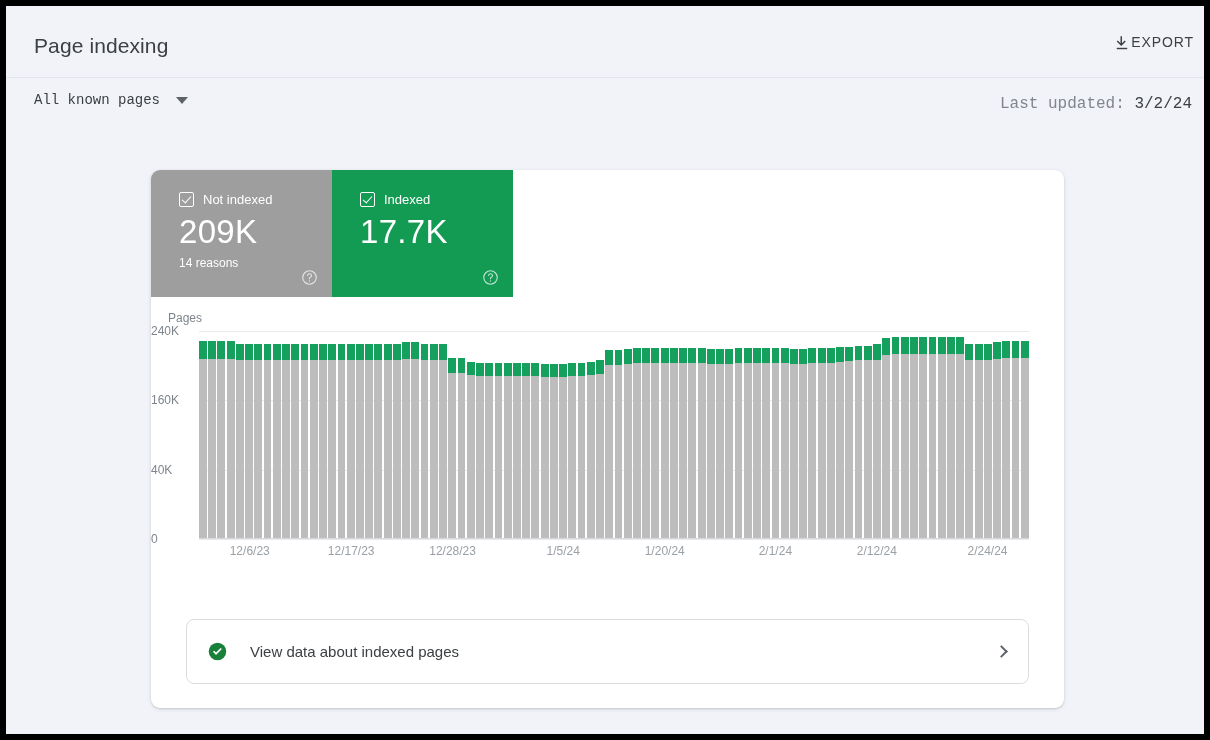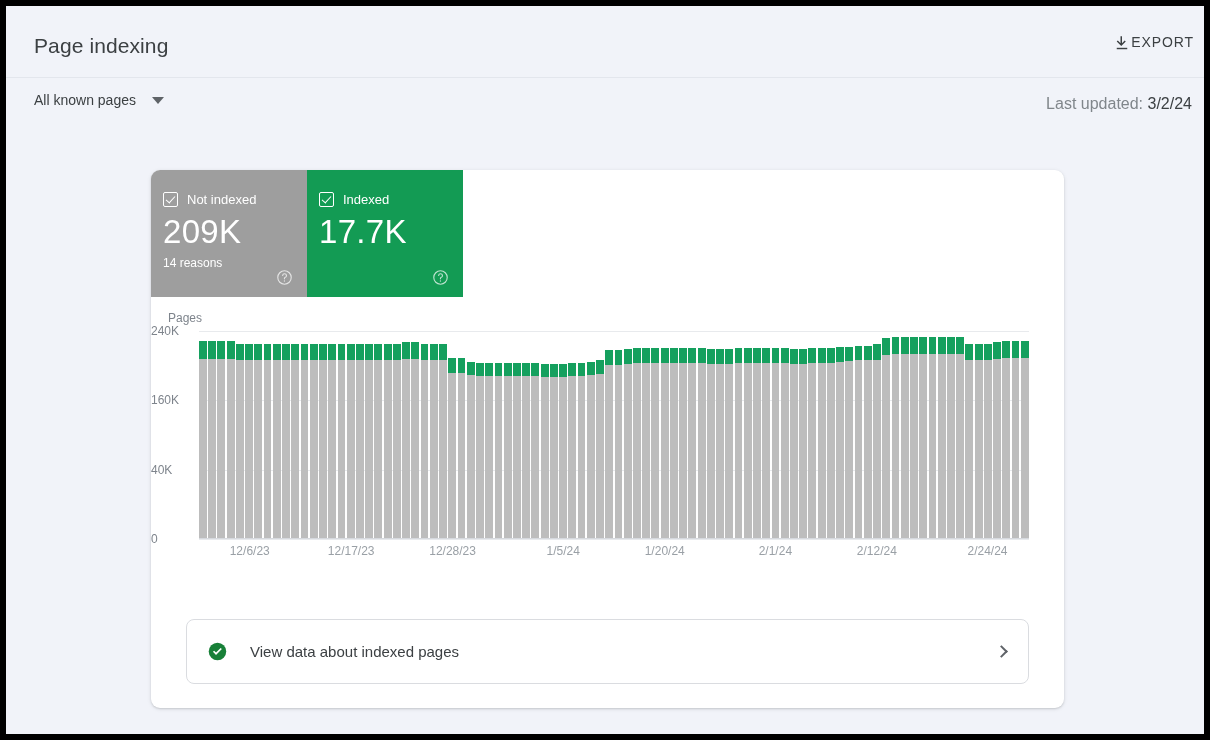--- a/index.html
+++ b/index.html
@@ -46,20 +46,21 @@
     font-size: 14px;
     color: #3C4043;
     letter-spacing: .9px;
     font-weight: 500;
   }
   .dl-icon { width: 18px; height: 18px; display:block; }
   
   #subbar {
     position: relative;
     height: 54px;
+    font-family: Liberation Mono, monospace;
   }
   #filter-select {
     position: absolute;
     left: 28px; top: 14px;
     display: flex; align-items: center; gap: 16px;
     cursor: pointer;
   }
   #filter-select .lbl {
     font-size: 14px;
     color: #3C4043;
@@ -88,22 +89,22 @@
     box-shadow: 0 1px 2px rgba(60,64,67,.18), 0 1px 4px rgba(60,64,67,.10);
     overflow: hidden;
   }
   
   #metric-tabs {
     display: flex;
     height: 127px;
   }
   .metric-card {
     position: relative;
-    width: 156px;
-    padding: 22px 20px 0 12px;
+    width: 181px;
+    padding: 22px 20px 0 28px;
     cursor: pointer;
   }
   .metric-card.notindexed { background: #9E9E9E; }
   .metric-card.indexed { background: #139B54; }
   .metric-head {
     display: flex; align-items: center; gap: 9px;
   }
   .cbx {
     width: 15px; height: 15px;
     border: 1.6px solid #fff;

